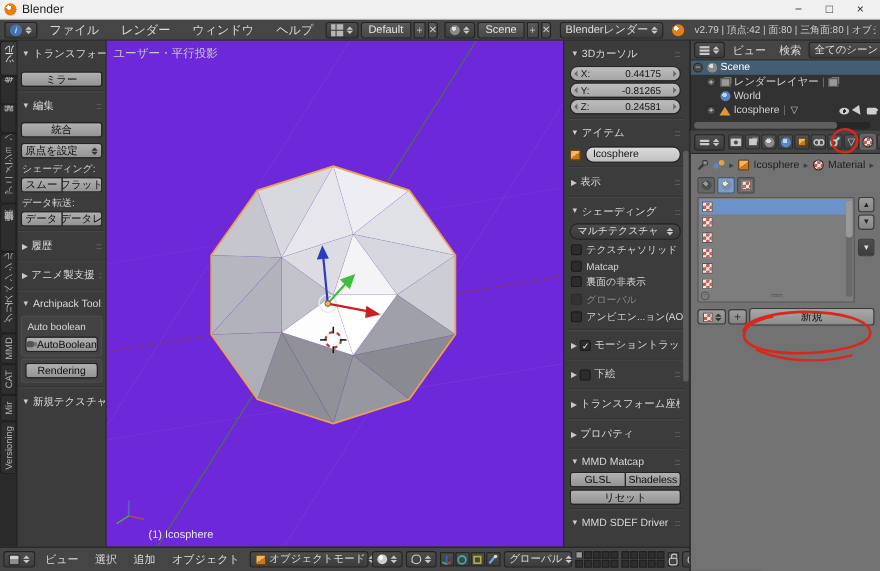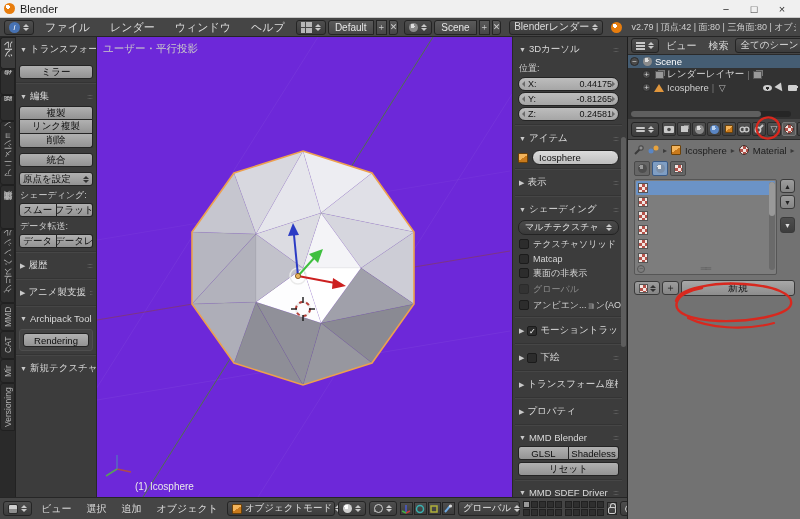--- a/index.html
+++ b/index.html
@@ -48,21 +48,21 @@
   .groupbox{border:1px solid #4e4e4e;border-radius:3px;background:#434343;padding:3px;margin:2px 0}
   .sep{border-top:1px solid #343434;border-bottom:1px solid #464646;margin:3px -3px}
   
   #viewport{left:97px;top:0;width:415px;height:460px;background:#6d28d9;overflow:hidden}
   #vplabel{left:6px;top:5px;font-size:10.5px;color:#c9c9c9}
   #objlabel{left:38px;top:444px;font-size:10px;color:#e9e9e9}
   
   #npanel{left:512px;top:0;width:115px;height:460px;background:#3c3c3c;padding:3px 8px 0 5px;overflow:hidden;border-left:1px solid #282828;position:absolute}
   .slider{height:14px;background:linear-gradient(#bdbdbd,#a6a6a6);border:1px solid #242424;border-radius:7px;display:flex;align-items:center;padding:0 3px;font-size:9px;color:#141414;margin:1px 0}
   .slider .lab{margin-left:3px}
-  .slider .val{margin-left:auto;margin-right:0}
+  .slider .val{margin-left:auto;margin-right:11px}
   .la{width:0;height:0;border-top:3px solid transparent;border-bottom:3px solid transparent;border-right:3px solid #6b6b6b}
   .ra{width:0;height:0;border-top:3px solid transparent;border-bottom:3px solid transparent;border-left:3px solid #6b6b6b}
   .namefield{height:15px;flex:1;background:linear-gradient(#dcdcdc,#bfbfbf);border:1px solid #242424;border-radius:8px;font-size:9.5px;color:#111;display:flex;align-items:center;padding:0 6px}
   .cubeico{width:10px;height:10px;flex:none;background:linear-gradient(145deg,#f3b45c 0 50%,#c97a1c 50% 100%);border:1px solid #6e4208;border-radius:1px}
   .cbrow{display:flex;align-items:center;gap:4px;padding:1.5px 1px;color:#d6d6d6;font-size:9px;white-space:nowrap}
   .cbrow.dis{color:#8a8a8a}
   .cbx{width:10px;height:10px;flex:none;background:#2c2c2c;border:1px solid #1b1b1b;border-radius:2px;color:#fff;font-size:8px;line-height:9px;text-align:center}
   .ddark{height:15px;background:linear-gradient(#4a4a4a,#393939);border:1px solid #232323;border-radius:7px;color:#e2e2e2;font-size:9px;display:flex;align-items:center;padding:0 6px;margin:1px 0}
   .ddark .updn{margin-left:auto}
   #npscroll{position:absolute;right:1px;top:100px;width:5px;height:210px;background:#5d5d5d;border-radius:3px}
@@ -199,25 +199,20 @@
         <span class="tri">▼</span>
         <span>トランスフォーム</span>
       </div>
     <div class="btn" style="margin-top:6px">ミラー</div>
     <div class="sep"></div>
     <div class="phead">
         <span class="tri">▼</span>
         <span>編集</span>
         <span class="dots">::::</span>
       </div>
-    <div class="stack">
-      <div class="btn">複製</div>
-      <div class="btn">リンク複製</div>
-      <div class="btn">削除</div>
-    </div>
     <div class="btn" style="margin-top:5px">統合</div>
     <div class="btn" style="margin-top:5px;justify-content:flex-start;padding:0 3px">
       <span>原点を設定</span>
       <span class="updn" style="margin-left:auto">
           <i class="tu" style="border-bottom-color:#333"></i>
           <i class="td" style="border-top-color:#333"></i>
         </span>
     </div>
     <div class="sublab">シェーディング:</div>
     <div class="pair">
@@ -239,20 +234,27 @@
     <div class="phead">
         <span class="tri">▶</span>
         <span>アニメ製支援</span>
         <span class="dots">::</span>
       </div>
     <div class="sep"></div>
     <div class="phead">
         <span class="tri">▼</span>
         <span style="overflow:hidden">Archipack Tools</span>
       </div>
+    <div class="groupbox">
+      <div style="color:#d9d9d9;font-size:9px;padding:1px 0 4px 2px">Auto boolean</div>
+      <div class="btn" style="gap:3px">
+        <span style="width:8px;height:6px;background:#555;border-radius:3px;box-shadow:4px 0 0 -1px #777"></span>
+        <span>AutoBoolean</span>
+      </div>
+    </div>
     <div class="groupbox">
       <div class="btn">Rendering</div>
     </div>
     <div class="sep"></div>
     <div class="phead">
         <span class="tri">▼</span>
         <span>新規テクスチャ</span>
       </div>
   </div>
 
@@ -323,21 +325,20 @@
     <div id="vplabel" class="abs">ユーザー・平行投影</div>
     <div id="objlabel" class="abs">(1) Icosphere</div>
   </div>
 
   <div id="npanel">
     <div class="phead">
         <span class="tri">▼</span>
         <span>3Dカーソル</span>
         <span class="dots">::::</span>
       </div>
-    <div class="sublab">位置:</div>
     <div class="slider">
         <span class="la"></span>
         <span class="lab">X:</span>
         <span class="val">0.44175</span>
         <span class="ra"></span>
       </div>
     <div class="slider">
         <span class="la"></span>
         <span class="lab">Y:</span>
         <span class="val">-0.81265</span>
@@ -418,21 +419,21 @@
       </div>
     <div class="sep"></div>
     <div class="phead">
         <span class="tri">▶</span>
         <span>プロパティ</span>
         <span class="dots">::::</span>
       </div>
     <div class="sep"></div>
     <div class="phead">
         <span class="tri">▼</span>
-        <span>MMD Blender</span>
+        <span>MMD Matcap</span>
         <span class="dots">::::</span>
       </div>
     <div class="pair">
       <div class="btn">GLSL</div>
       <div class="btn">Shadeless</div>
     </div>
     <div class="btn" style="margin-top:2px">リセット</div>
     <div class="sep"></div>
     <div class="phead">
         <span class="tri">▼</span>
@@ -576,20 +577,26 @@
     <div class="orow" style="padding-left:14px">
       <span class="exp">+</span>
       <span class="oico">
           <span class="rlico"></span>
         </span>
       <span>レンダーレイヤー</span>
       <span style="color:#777">|</span>
       <span class="oico">
           <span class="rlico"></span>
         </span>
+    </div>
+    <div class="orow" style="padding-left:26px">
+      <span class="oico">
+          <span class="worldico"></span>
+        </span>
+      <span>World</span>
     </div>
     <div class="orow" style="padding-left:14px">
       <span class="exp">+</span>
       <span class="oico">
           <span class="meshico"></span>
         </span>
       <span>Icosphere</span>
       <span style="color:#777">|</span>
       <span class="oico" style="color:#bbb">▽</span>
       <span style="margin-left:auto;display:flex;gap:4px;align-items:center;padding-right:2px">

